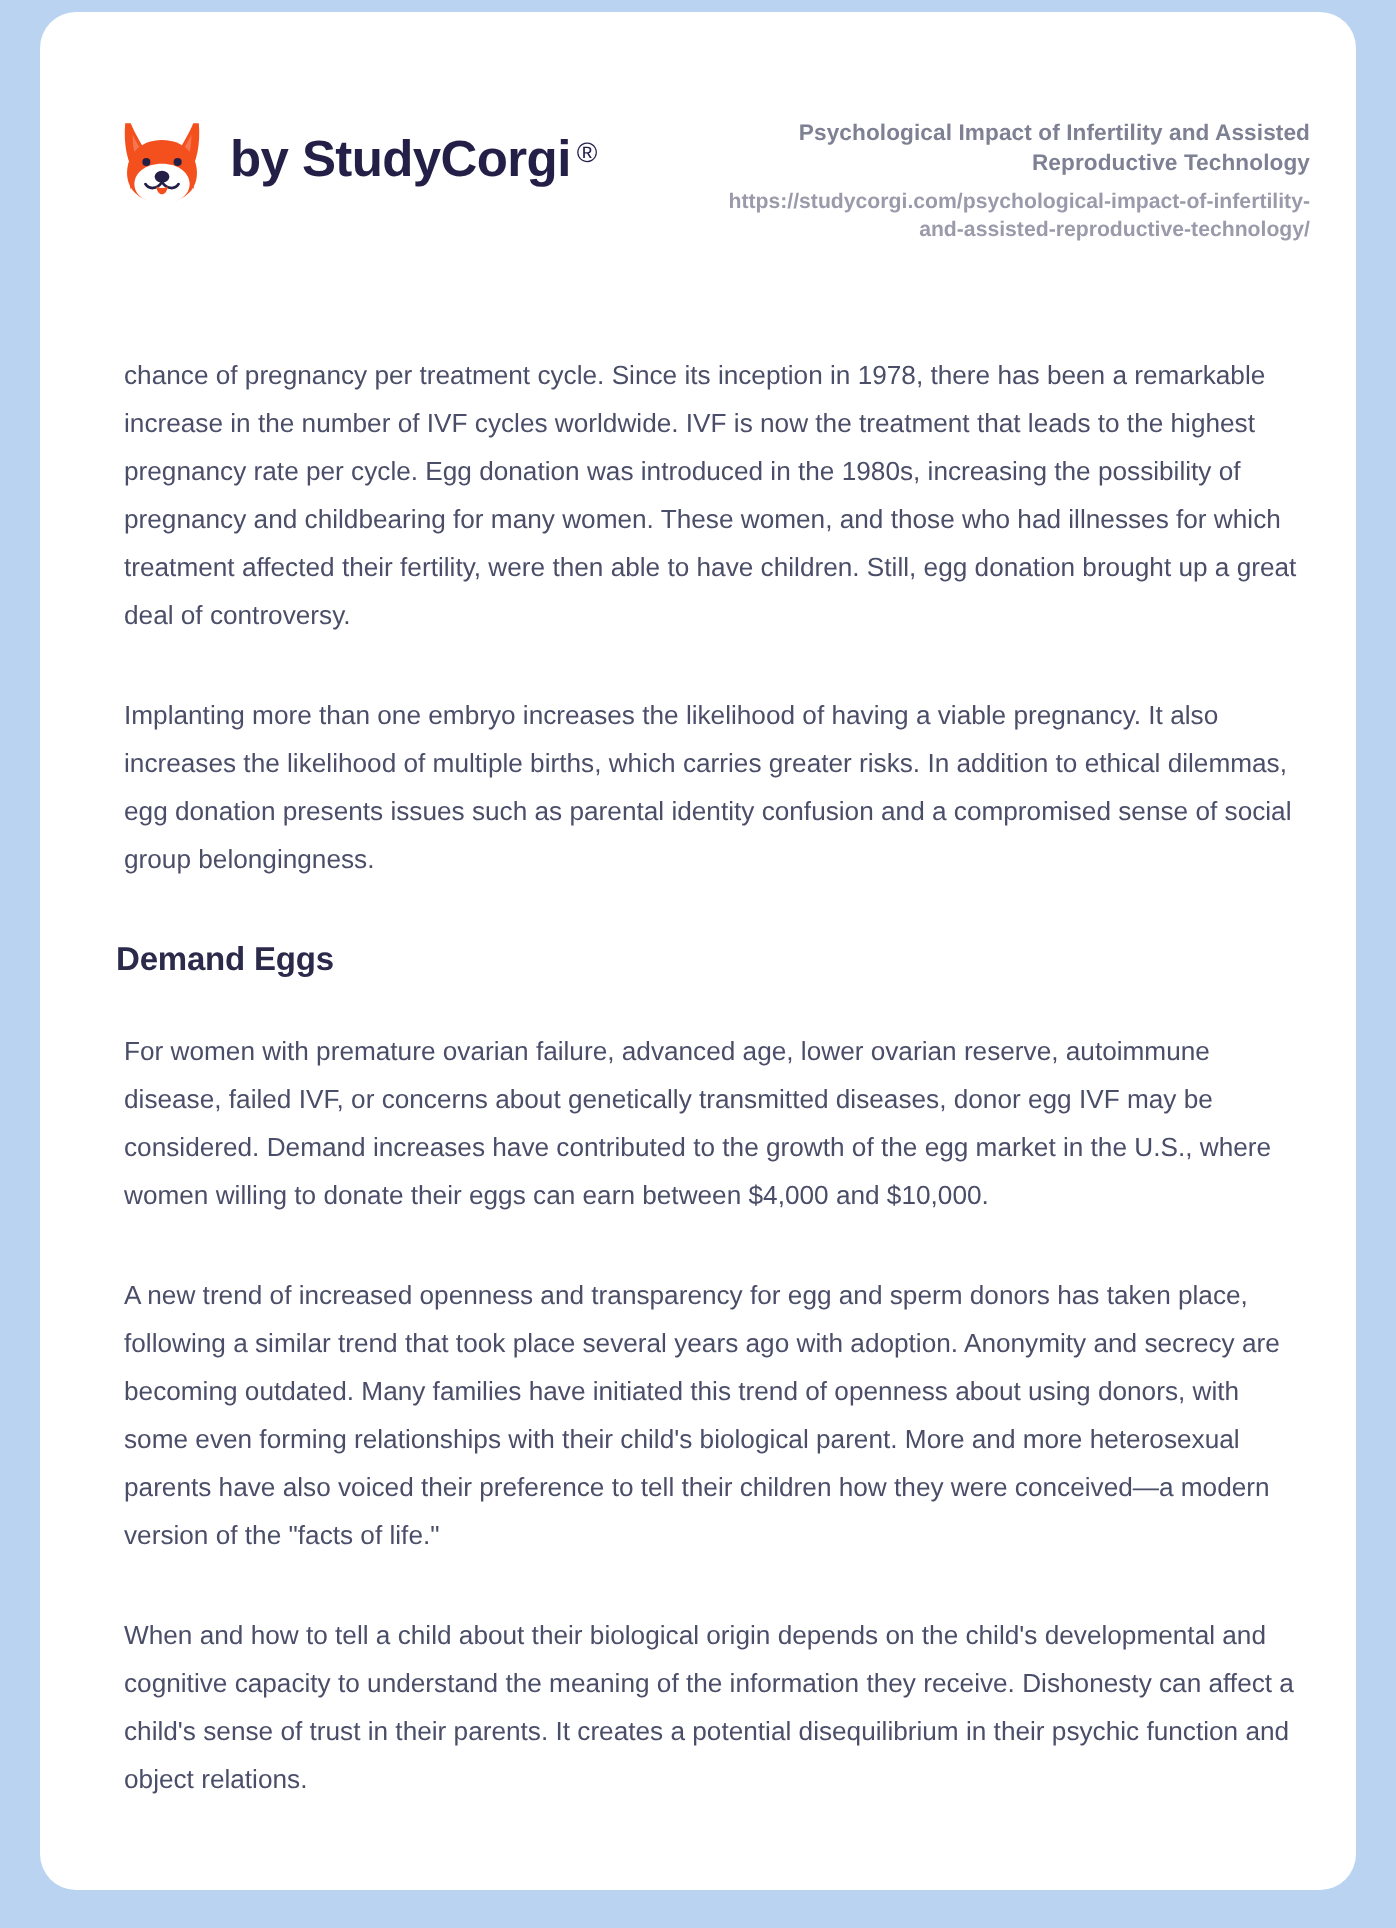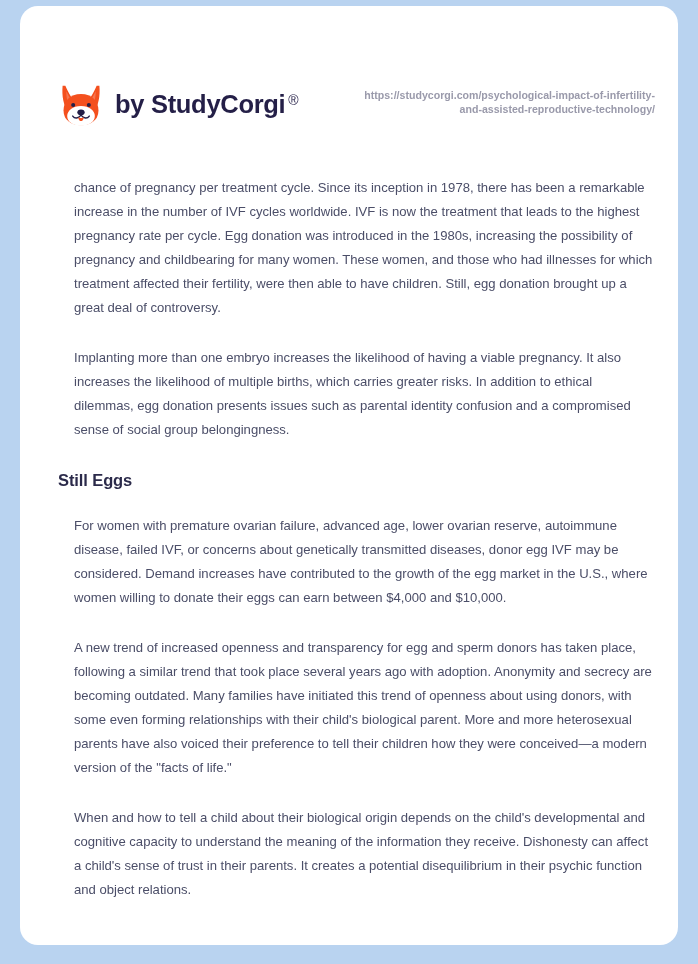--- a/index.html
+++ b/index.html
@@ -32,21 +32,21 @@
   .doc-header {
     position: absolute;
     left: 0;
     top: 0;
     width: 658px;
     height: 148px;
     display: flex;
     align-items: flex-start;
     justify-content: space-between;
     box-sizing: border-box;
-    padding: 72px 23px 0 38px;
+    padding: 48px 23px 0 38px;
   }
 
   .brand {
     display: flex;
     align-items: center;
     gap: 11px;
     margin-top: 4px;
   }
 
   .brand-logo {
@@ -104,21 +104,21 @@
     position: absolute;
     left: 38px;
     top: 170px;
     width: 596px;
   }
 
   .doc-body p {
     color: #4b4e68;
     font-size: 13.1px;
     line-height: 24px;
-    margin: 0 0 26px 16px;
+    margin: 0 0 26px 4px;
     text-align: left;
   }
 
   .doc-body p:last-child {
     margin-bottom: 0;
   }
 
   .section-heading {
     color: #2b2a4a;
     font-size: 16.5px;
@@ -164,27 +164,28 @@
         <path d="M44 76 C44 88 56 88 56 76 C54 79 46 79 44 76 Z" fill="#f4501e"></path>
       </svg>
 
       <div class="brand-wordmark">
         <span>by StudyCorgi</span>
         <span class="brand-reg">®</span>
       </div>
     </div>
 
     <div class="header-meta">
+      <p class="header-title">Psychological Impact of Infertility and Assisted Reproductive Technology</p>
       <p class="header-url">https://studycorgi.com/psychological-impact-of-infertility-and-assisted-reproductive-technology/</p>
     </div>
 
   </div>
 
   <div class="doc-body">
     <p>chance of pregnancy per treatment cycle. Since its inception in 1978, there has been a remarkable increase in the number of IVF cycles worldwide. IVF is now the treatment that leads to the highest pregnancy rate per cycle. Egg donation was introduced in the 1980s, increasing the possibility of pregnancy and childbearing for many women. These women, and those who had illnesses for which treatment affected their fertility, were then able to have children. Still, egg donation brought up a great deal of controversy.</p>
     <p>Implanting more than one embryo increases the likelihood of having a viable pregnancy. It also increases the likelihood of multiple births, which carries greater risks. In addition to ethical dilemmas, egg donation presents issues such as parental identity confusion and a compromised sense of social group belongingness.</p>
-    <h2 class="section-heading">Still Eggs</h2>
+    <h2 class="section-heading">Demand Eggs</h2>
     <p>For women with premature ovarian failure, advanced age, lower ovarian reserve, autoimmune disease, failed IVF, or concerns about genetically transmitted diseases, donor egg IVF may be considered. Demand increases have contributed to the growth of the egg market in the U.S., where women willing to donate their eggs can earn between $4,000 and $10,000.</p>
     <p>A new trend of increased openness and transparency for egg and sperm donors has taken place, following a similar trend that took place several years ago with adoption. Anonymity and secrecy are becoming outdated. Many families have initiated this trend of openness about using donors, with some even forming relationships with their child's biological parent. More and more heterosexual parents have also voiced their preference to tell their children how they were conceived—a modern version of the "facts of life."</p>
     <p>When and how to tell a child about their biological origin depends on the child's developmental and cognitive capacity to understand the meaning of the information they receive. Dishonesty can affect a child's sense of trust in their parents. It creates a potential disequilibrium in their psychic function and object relations.</p>
   </div>
 
 </div>
 
 </body></html>

